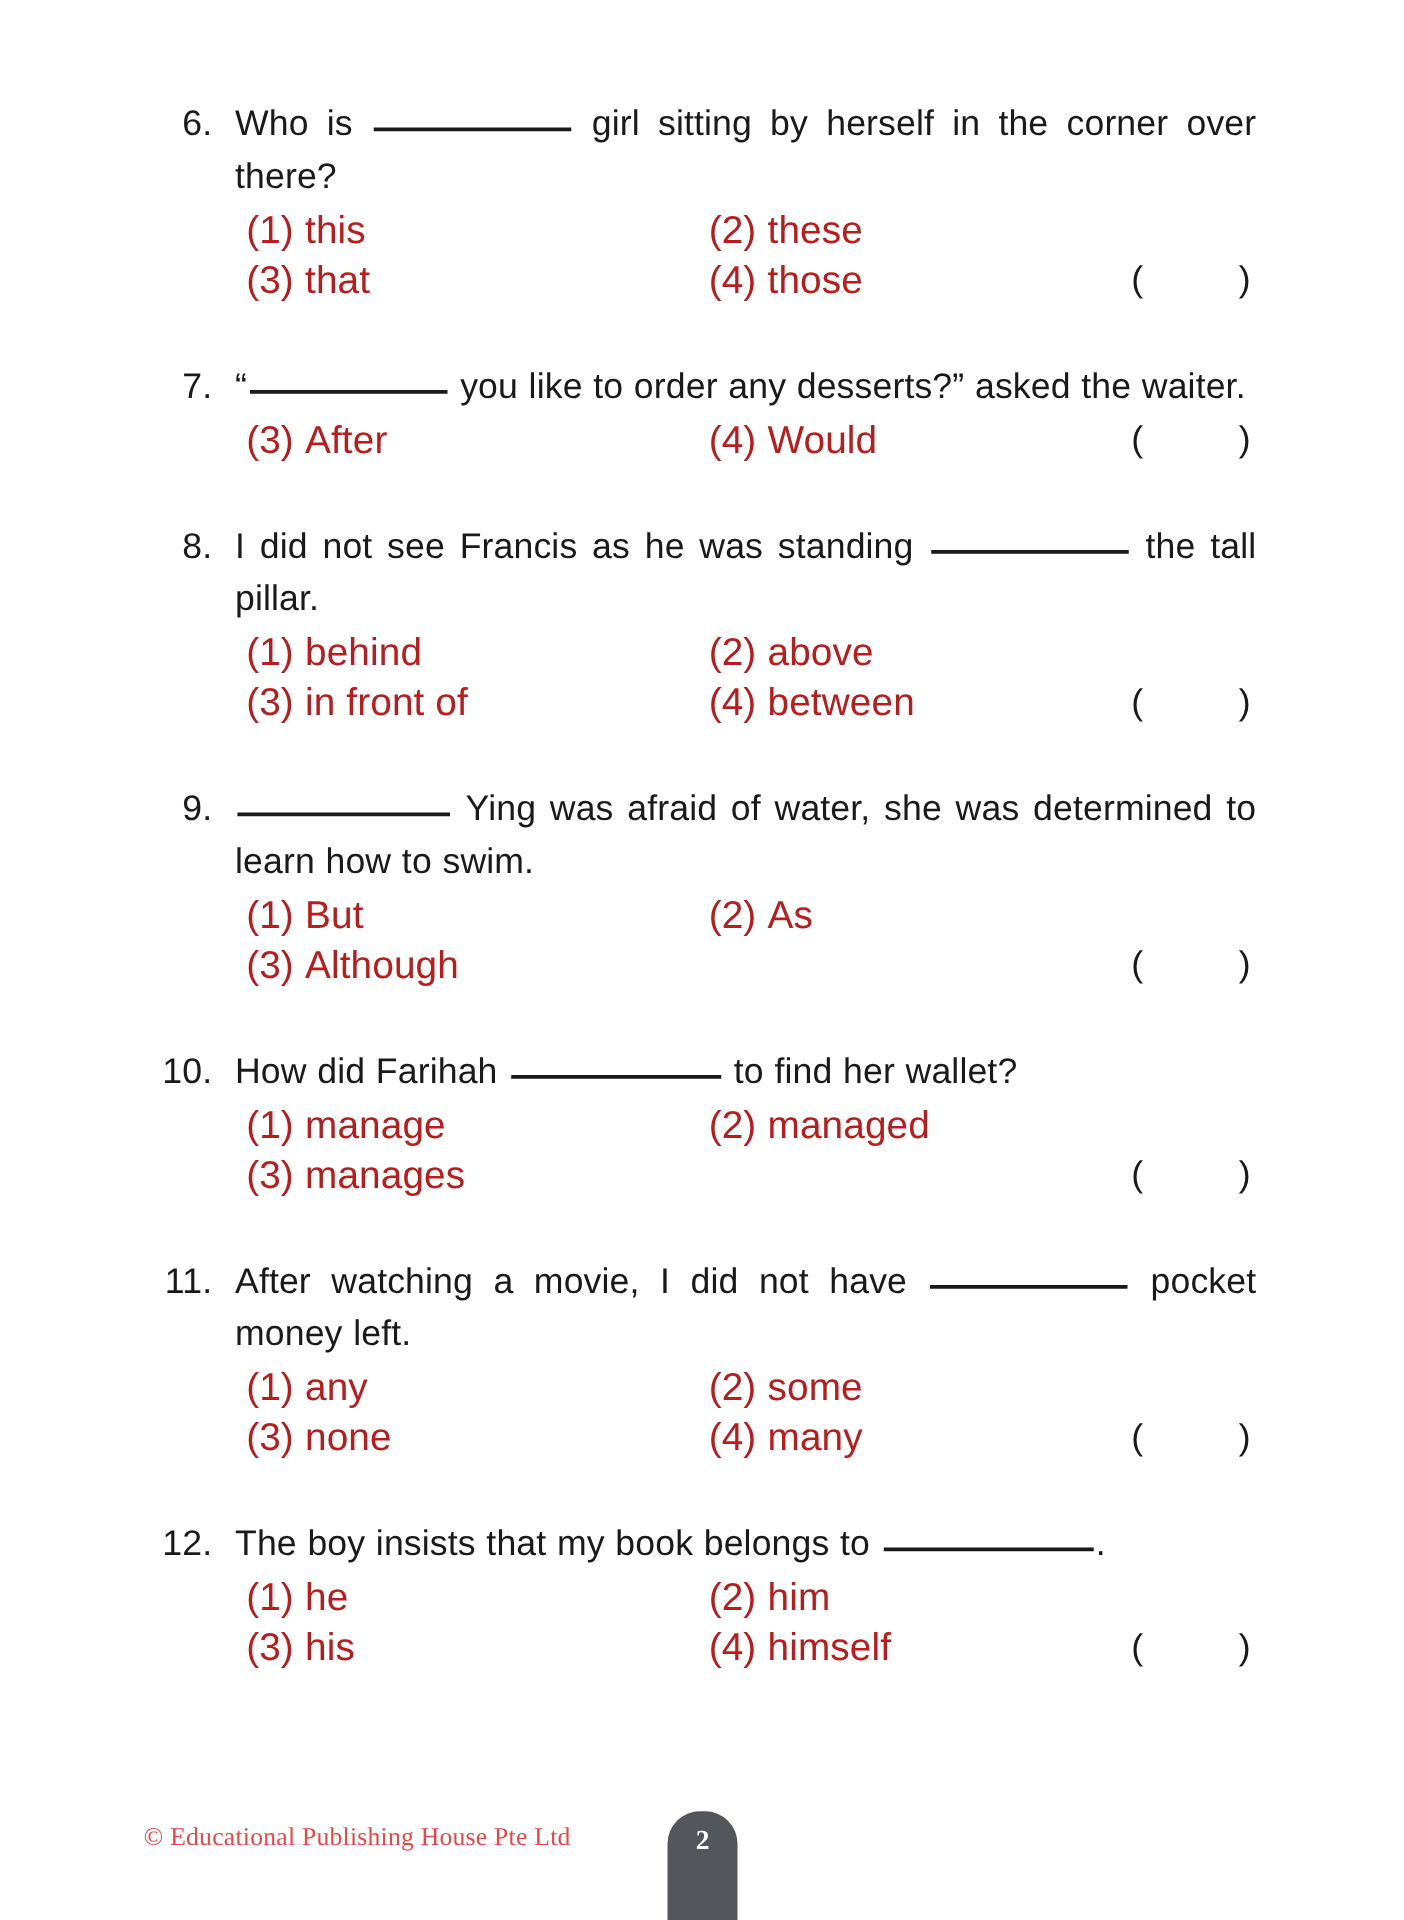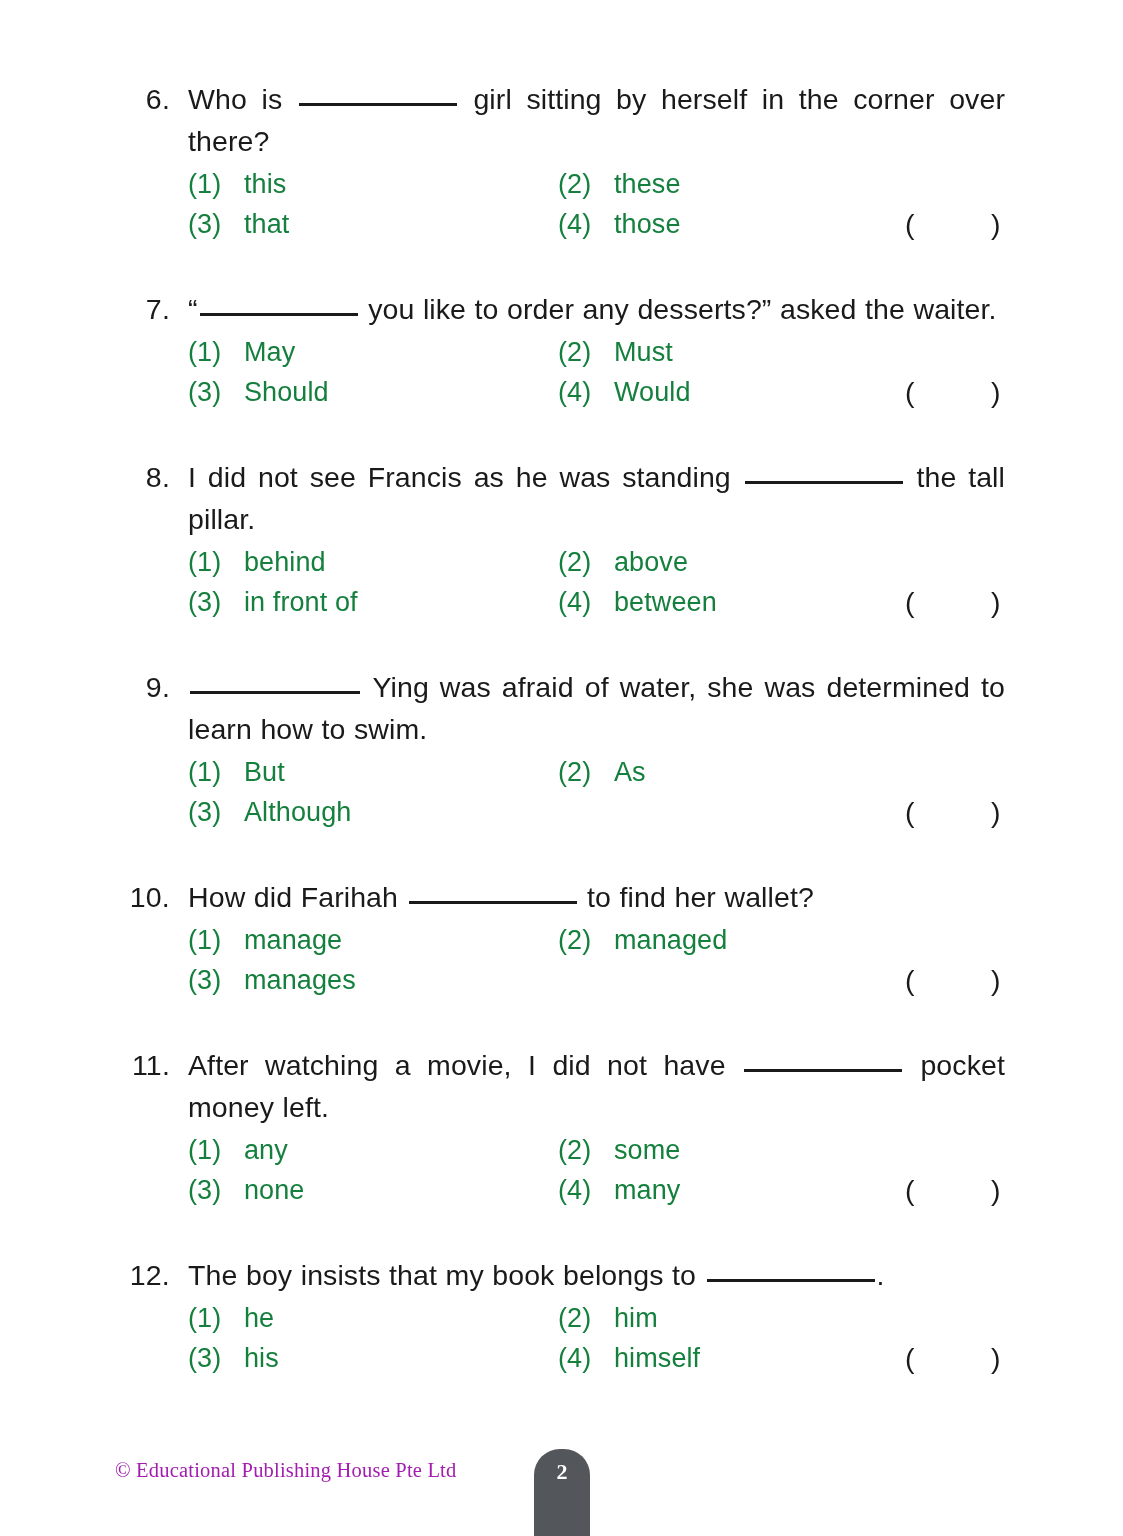--- a/index.html
+++ b/index.html
@@ -85,25 +85,26 @@
     padding-left: 188px;
     margin-top: 2px;
   }
   .opt-row {
     position: relative;
     height: 40px;
   }
   .opt {
     position: absolute;
     top: 0;
-    font-size: 27px;
+    font-size: 31px;
     line-height: 40px;
     letter-spacing: 0.1px;
     white-space: nowrap;
-    color: #15803d;
+    color: #b91c1c;
+    text-align: center;
   }
   .opt .marker {
     display: inline-block;
     width: 56px;
   }
   .col1 { left: 0; }
   .col2 { left: 370px; }
 
   .answer-box {
     position: absolute;
@@ -129,21 +130,21 @@
     width: 1123px;
     height: 110px;
   }
   .copyright {
     position: absolute;
     left: 115px;
     top: 32px;
     font-family: "Liberation Serif", serif;
     font-size: 20.5px;
     line-height: 24px;
-    color: #a21caf;
+    color: #ef4444;
     letter-spacing: 0.2px;
     white-space: nowrap;
   }
   .page-tab {
     position: absolute;
     left: 534px;
     top: 23px;
     width: 56px;
     height: 93px;
     background: #53565a;
@@ -193,25 +194,21 @@
 
     <div class="gap"></div>
 
     <div class="question">
       <div class="stem-row">
         <span class="qnum">7.</span>
         <div class="stem-text justify"><span>“</span><span class="blank w1"></span> <span>you like to order any desserts?” asked the waiter.</span></div>
       </div>
       <div class="options">
         <div class="opt-row">
-          <div class="opt col1"><span class="marker">(1)</span><span>May</span></div>
-          <div class="opt col2"><span class="marker">(2)</span><span>Must</span></div>
-        </div>
-        <div class="opt-row">
-          <div class="opt col1"><span class="marker">(3)</span><span>Should</span></div>
+          <div class="opt col1"><span class="marker">(3)</span><span>After</span></div>
           <div class="opt col2"><span class="marker">(4)</span><span>Would</span></div>
           <div class="answer-box">
               <span class="lp">(</span>
               <span class="rp">)</span>
             </div>
         </div>
       </div>
     </div>
 
     <div class="gap"></div>

